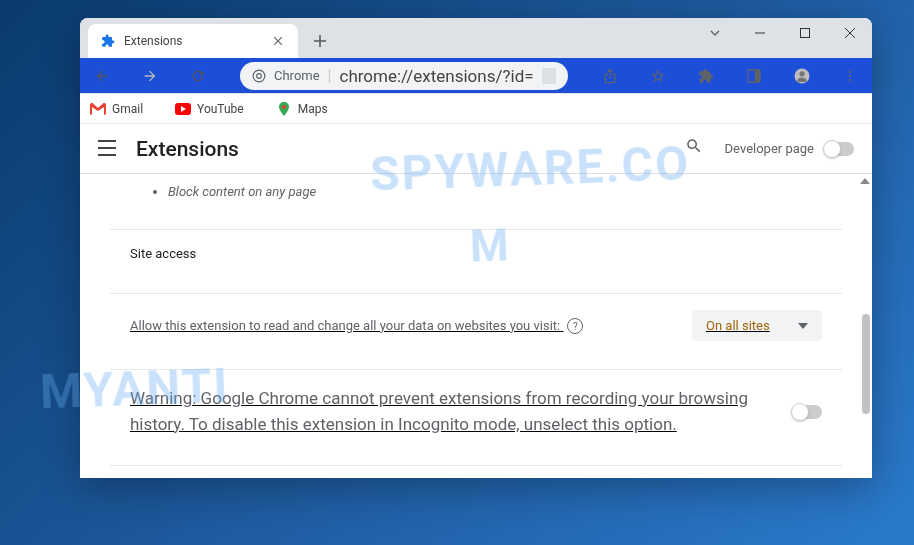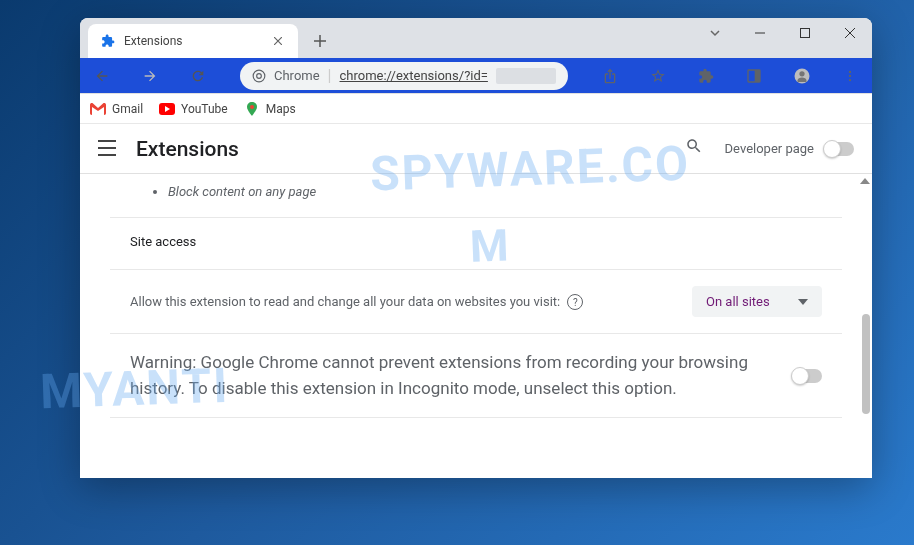--- a/index.html
+++ b/index.html
@@ -21,48 +21,48 @@
     .win-ctrl { width: 45px; height: 30px; display: flex; align-items: center; justify-content: center; color: #333; cursor: pointer; }
     .chevron-ctrl { width: 45px; height: 30px; display: flex; align-items: center; justify-content: center; color: #666; }
     
     .toolbar { height: 36px; background: #1d4ed8; display: flex; align-items: center; padding: 13px 8px; gap: 20px; border-bottom: 1px solid #e0e0e0; }
     .nav-btn { width: 28px; height: 28px; display: flex; align-items: center; justify-content: center; color: #555; cursor: pointer; border-radius: 50%; }
     .nav-btn.disabled { color: #bbb; }
     .omnibox { flex: 1; height: 28px; background: #f1f3f4; border-radius: 14px; display: flex; align-items: center; padding: 0 12px; gap: 8px; margin: 0 8px; }
     .omnibox-icon { color: #5f6368; }
     .omnibox-chrome { font-size: 13px; color: #5f6368; }
     .omnibox-divider { color: #ccc; }
-    .omnibox-url { font-size: 13px; color: #444; text-decoration: underline; }
+    .omnibox-url { font-size: 17px; color: #444; }
     .omnibox-blur { flex: 1; height: 16px; background: #dcdfe3; border-radius: 2px; }
     .toolbar-icon { width: 28px; height: 28px; display: flex; align-items: center; justify-content: center; color: #5f6368; cursor: pointer; }
     
-    .bookmarks-bar { height: 30px; background: #fff; display: flex; align-items: center; padding: 0 10px; gap: 16px; border-bottom: 1px solid #e8e8e8; }
+    .bookmarks-bar { height: 30px; background: #fff; display: flex; align-items: center; padding: 0 10px; gap: 32px; border-bottom: 1px solid #e8e8e8; }
     .bookmark { display: flex; align-items: center; gap: 6px; font-size: 12px; color: #444; cursor: pointer; }
     .bm-icon { width: 16px; height: 16px; display: flex; align-items: center; justify-content: center; }
     
     .ext-header { height: 50px; background: #fff; display: flex; align-items: center; padding: 0 18px; border-bottom: 1px solid #e0e0e0; }
     .hamburger { width: 20px; height: 20px; color: #444; cursor: pointer; margin-right: 18px; }
     .ext-title { font-size: 21px; font-weight: 500; color: #202124; flex: 1; }
     .search-btn { width: 24px; height: 24px; color: #5f6368; cursor: pointer; margin-right: 16px; }
     .dev-mode { font-size: 13px; color: #5f6368; margin-right: 10px; }
     .toggle { width: 30px; height: 14px; background: #ccc; border-radius: 7px; position: relative; cursor: pointer; }
     .toggle::after { content: ''; position: absolute; width: 16px; height: 16px; background: #fff; border: 1px solid #ccc; border-radius: 50%; top: -2px; left: -1px; box-shadow: 0 1px 2px rgba(0,0,0,0.2); }
     
     .content-area { height: calc(100% - 156px); overflow-y: auto; position: relative; }
     .content-inner { padding: 0 30px; }
     .bullet-section { padding: 10px 0 18px 40px; font-style: italic; }
     .bullet-item { font-size: 13px; color: #5f6368; list-style: disc; margin-left: 18px; }
     
-    .section { padding: 16px 20px; border-top: 1px solid #e8e8e8; }
+    .section { padding: 16px 20px; border-top: 1px solid #e8e8e8; margin-top: 12px; }
     .section-title { font-size: 13px; color: #202124; margin-bottom: 4px; }
-    .section-row { display: flex; align-items: center; justify-content: flex-end; gap: 20px; }
+    .section-row { display: flex; align-items: center; justify-content: flex-end; gap: 20px; text-decoration: underline; }
     .section-text { font-size: 13px; color: #5f6368; line-height: 1.5; flex: 1; }
     .help-icon { display: inline-flex; width: 16px; height: 16px; border: 1.5px solid #5f6368; border-radius: 50%; align-items: center; justify-content: center; font-size: 10px; color: #5f6368; margin-left: 4px; vertical-align: middle; }
     
-    .dropdown { background: #f1f3f4; padding: 8px 14px; border-radius: 4px; display: flex; align-items: center; gap: 20px; font-size: 13px; color: #701a75; cursor: pointer; min-width: 130px; justify-content: space-between; }
+    .dropdown { background: #f1f3f4; padding: 8px 14px; border-radius: 4px; display: flex; align-items: center; gap: 20px; font-size: 13px; color: #a16207; cursor: pointer; min-width: 130px; justify-content: space-between; }
     
     .warning-text { font-size: 17px; color: #5f6368; line-height: 1.5; }
     .warning-label { color: #5f6368; }
     
     .open-icon { color: #5f6368; cursor: pointer; }
     
     .scrollbar-track { position: absolute; right: 0; top: 0; width: 12px; height: 100%; }
     .scrollbar-thumb { position: absolute; right: 2px; top: 140px; width: 8px; height: 100px; background: #c1c1c1; border-radius: 4px; }
     .scroll-arrow { position: absolute; right: 2px; width: 10px; height: 10px; color: #888; }
     .scroll-arrow.up { top: 4px; }

